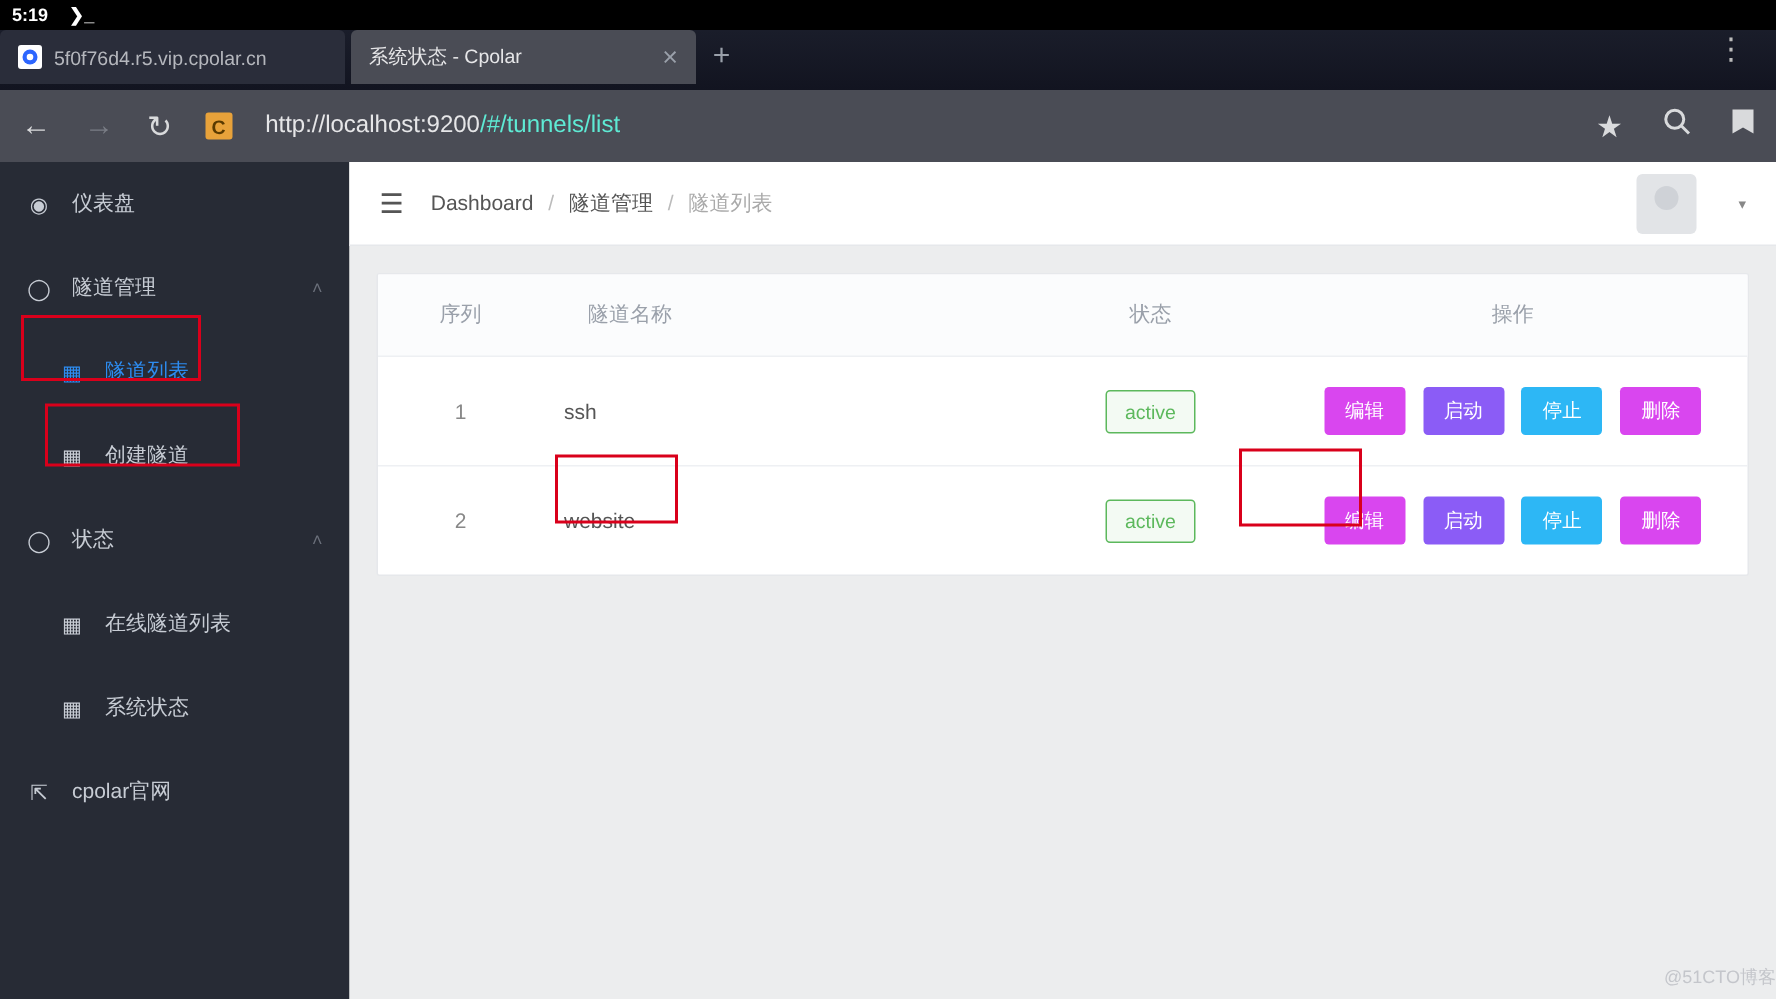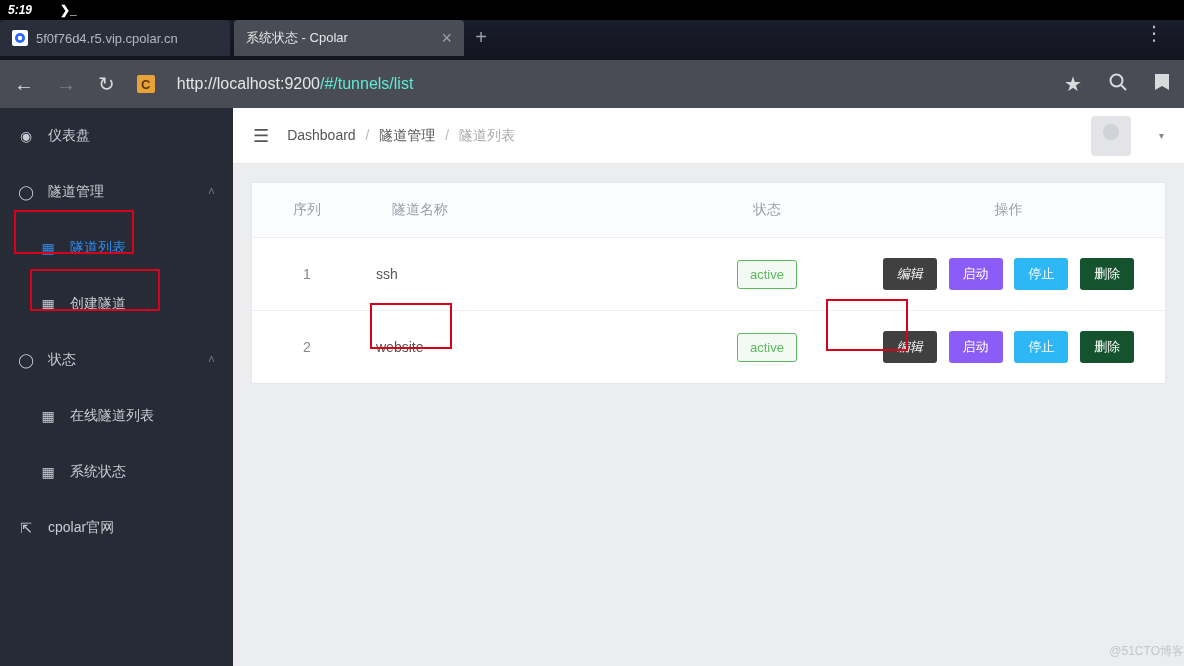--- a/index.html
+++ b/index.html
@@ -1,20 +1,20 @@
 <!DOCTYPE html>
 <html><head>
   <meta charset="utf-8">
   <style>
     * { margin: 0; padding: 0; box-sizing: border-box; font-family: -apple-system, "Helvetica Neue", Arial, sans-serif; }
     body { width: 1184px; height: 666px; background: #000; overflow: hidden; position: relative; }
 
     
     .statusbar { height: 20px; background: #000; color: #fff; display: flex; align-items: center; padding: 0 8px; font-size: 12px; font-weight: bold; }
-    .statusbar .time { margin-right: 28px; font-style: italic; }
+    .statusbar .time { margin-right: 14px; }
 
     
     .tabstrip { height: 40px; background: linear-gradient(#1a1d2a, #121420); display: flex; padding-left: 0; position: relative; }
     .tab { height: 36px; display: flex; align-items: center; padding: 0 12px; color: #b5b7bd; font-size: 13px; gap: 8px; min-width: 230px; }
     .tab.inactive { background: #2a2d3a; border-radius: 4px 4px 0 0; margin-right: 4px; }
     .tab.active { background: #4a4c55; border-radius: 4px 4px 0 0; color: #e6e6e8; }
     .tab .favicon { width: 16px; height: 16px; background: #fff; border-radius: 2px; display:flex; align-items:center; justify-content:center;}
     .tab .close { margin-left: auto; color: #9aa0aa; font-size: 18px; }
     .newtab { width: 34px; height: 34px; display:flex; align-items:center; justify-content:center; color:#9aa0aa; font-size:20px; }
     .kebab { position:absolute; right:20px; top:10px; color:#bbb; font-size:20px; letter-spacing:0; line-height:6px; }
@@ -59,21 +59,21 @@
     th.name { width:320px; }
     th.stat { width:170px; text-align:center;}
     th.ops { text-align:center; }
     td { padding: 20px 14px; border-bottom:1px solid #eef0f3; font-size:14px; color:#555; vertical-align:middle;}
     td.seq { text-align:center; color:#888;}
     td.stat { text-align:center; }
     td.ops { text-align:center; }
     tr:last-child td { border-bottom:none; }
     .badge { display:inline-block; padding:6px 12px; border:1px solid #5cb85c; color:#5cb85c; border-radius:3px; background:#f3faf3; font-size:13px;}
     .btn { display:inline-block; padding:7px 14px; border-radius:3px; color:#fff; font-size:13px; margin:0 4px; }
-    .btn.blue{ background:#404040;font-style:italic;} .btn.green{background:#8b5cf6;} .btn.cyan{background:#2db7f5;} .btn.red{background:#14532d;}
+    .btn.blue{ background:#d946ef;} .btn.green{background:#8b5cf6;} .btn.cyan{background:#2db7f5;} .btn.red{background:#d946ef;}
 
     .hl-cell-name { position:absolute; border:2px solid #d9001b; pointer-events:none; }
     .rowwrap { position:relative; }
 
     .watermark { position:absolute; right:0; bottom:6px; color:#c4c6cb; font-size:12px;}
   </style>
 </head>
 <body>
 
 <div class="statusbar">

